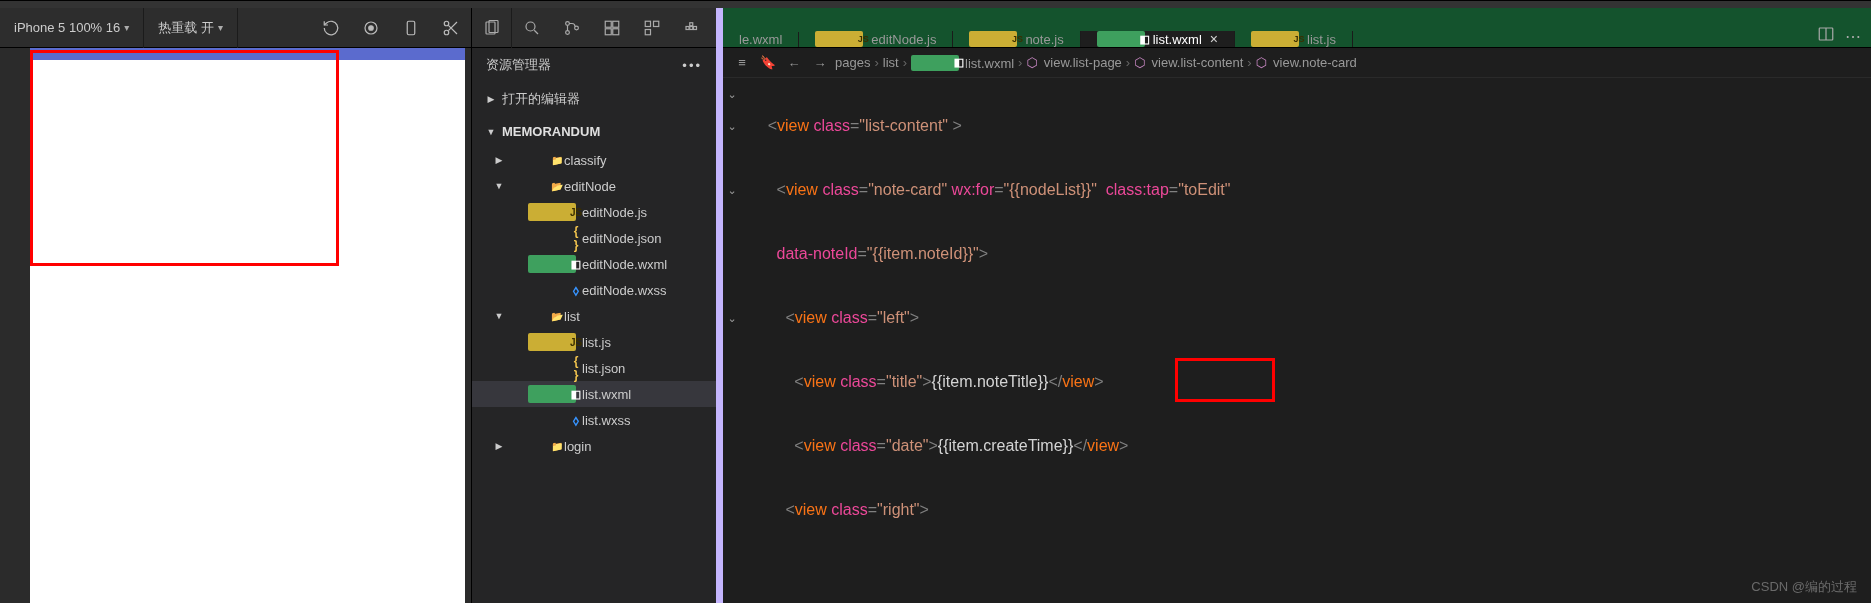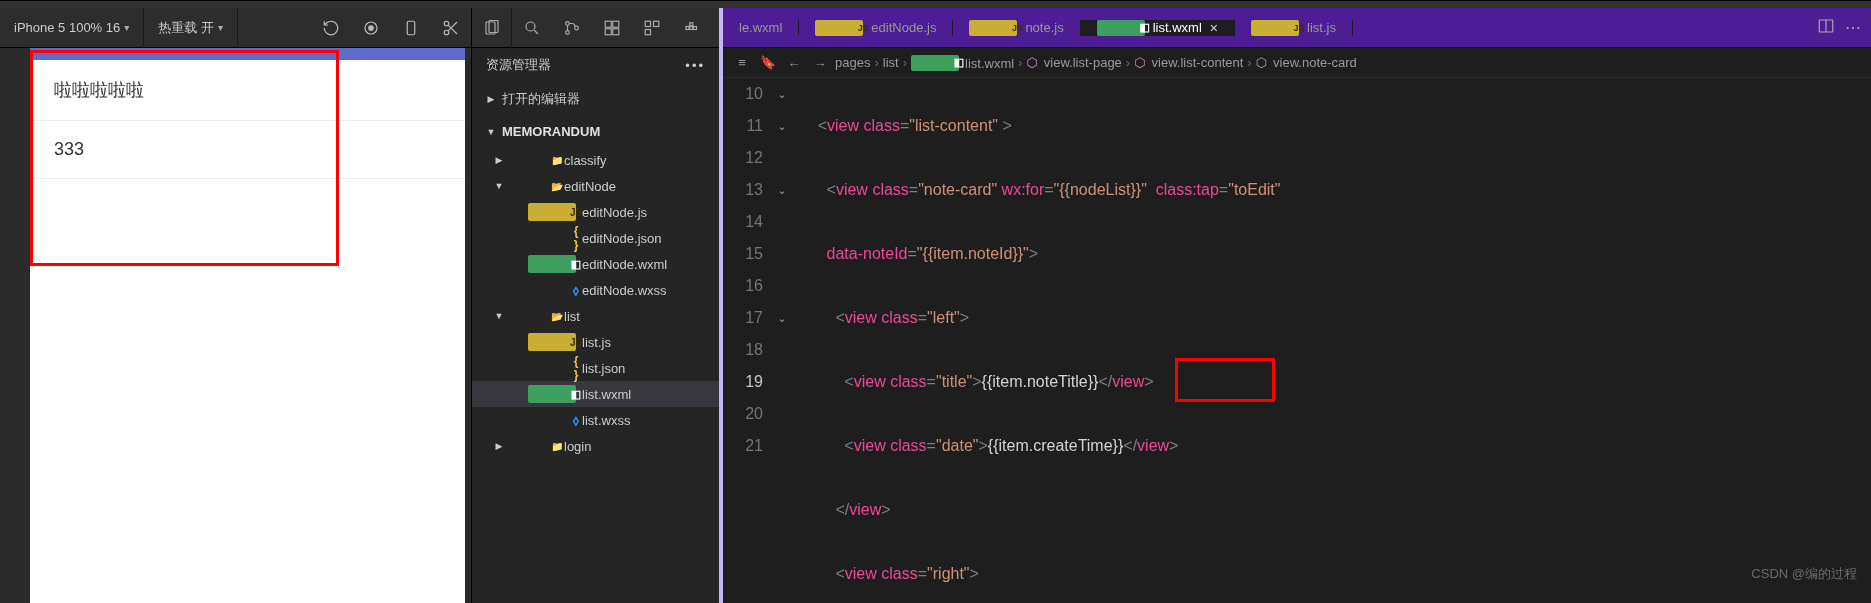--- a/index.html
+++ b/index.html
@@ -15,21 +15,21 @@
   .sim-right-tools { margin-left:auto; display:flex; }
   .sim-icon { width:40px; height:40px; display:flex; align-items:center; justify-content:center; color:#bbb; cursor:pointer; }
   .sim-viewport { flex:1; background:#2b2b2b; display:flex; justify-content:flex-start; }
   .phone { margin:0 0 0 30px; width:435px; background:#fff; position:relative; }
   .phone-status { height:12px; background:#5b6bce; }
   .phone-body { padding:0; }
   .note-item { padding:18px 24px; color:#333; font-size:18px; border-bottom:1px solid #eee; }
   .red-box { border:3px solid #ff0000; }
 
   
-  .explorer { width:251px; background:#252526; border-right:4px solid #c4b5fd; display:flex; flex-direction:column; }
+  .explorer { width:251px; background:#252526; border-right:7px solid #c4b5fd; display:flex; flex-direction:column; }
   .exp-toolbar { height:40px; display:flex; align-items:center; gap:0; border-bottom:1px solid #000; background:#2d2d2d; }
   .exp-tool-icon { width:40px; height:40px; display:flex; align-items:center; justify-content:center; color:#aaa; cursor:pointer; }
   .exp-tool-icon.sep { border-right:1px solid #1b1b1b; }
   .exp-header { display:flex; align-items:center; padding:8px 14px; font-size:13px; color:#ccc; }
   .exp-header .dots { margin-left:auto; letter-spacing:2px; cursor:pointer; }
   .exp-section { padding:8px 14px; font-size:13px; color:#ccc; display:flex; align-items:center; gap:6px; cursor:pointer; }
   .exp-section .tri { font-size:9px; }
   .exp-section.bold { font-weight:600; color:#e0e0e0; }
   .tree { font-size:13px; }
   .tree-row { display:flex; align-items:center; height:26px; padding-left:0; gap:6px; color:#ccc; cursor:pointer; }
@@ -38,45 +38,45 @@
   .dep1 { padding-left:22px; } .dep2 { padding-left:40px; }
   .ficon { width:18px; height:18px; display:flex; align-items:center; justify-content:center; border-radius:2px; font-size:10px; font-weight:600;padding-left:48px; }
   .ficon.folder { color:#c5c5c5; }
   .ficon.js { background:#cbae34; color:#3a2e00; }
   .ficon.json { color:#f0c34e; font-size:12px; }
   .ficon.wxml { background:#3ea05e; color:#fff; font-size:11px; }
   .ficon.wxss { color:#3794ff; font-size:14px; }
 
   
   .editor { flex:1; background:#1e1e1e; display:flex; flex-direction:column; min-width:0; }
-  .tabs { height:40px; display:flex; align-items:center; background:#4c1d95; border-bottom:1px solid #000; }
+  .tabs { height:40px; display:flex; align-items:flex-end; background:#14532d; border-bottom:1px solid #000; }
   .tab { display:flex; align-items:center; gap:8px; padding:0 16px; color:#999; font-size:13px; border-right:1px solid #1b1b1b; cursor:pointer; }
   .tab.active { background:#1e1e1e; color:#fff; }
   .tab .close { font-size:14px; opacity:.8; }
   .tab-icon { width:16px; height:16px; display:flex; align-items:center; justify-content:center; border-radius:2px; font-size:9px; font-weight:600; }
   .tab-right { margin-left:auto; display:flex; align-items:center; padding:0 10px; gap:10px; color:#aaa; }
   .crumbbar { height:30px; display:flex; align-items:center; gap:4px; padding:0 8px; background:#1e1e1e; border-bottom:1px solid #2a2a2a; font-size:13px; color:#999; }
   .crumbbar .ci { width:22px; height:22px; display:flex;align-items:center;justify-content:center; cursor:pointer; }
   .crumb-item { display:flex; align-items:flex-end; gap:6px; }
   .crumb-sep { color:#666; }
   .oicon { color:#c586c0; font-size:13px; }
   .code { flex:1; display:flex; font-family:Consolas,"Courier New",monospace; font-size:16px; line-height:32px; overflow:hidden; position:relative; }
   .gutter { width:50px; text-align:right; color:#6e7681; padding-right:10px; user-select:none; }
   .gutter .cur { color:#c6c6c6; font-weight:500; }
   .fold-col { width:18px; color:#9a9a9a; font-size:11px; }
   .fold-col div { height:32px; display:flex; align-items:center; justify-content:center; }
   .code-lines { flex:1; white-space:pre; color:#d4d4d4; }
   .code-lines > div { height:32px; }
-  .t-tag { color:#ec4899; }
+  .t-tag { color:#f97316; }
   .t-attr { color:#ec4899; }
   .t-str { color:#ce9178; }
   .t-punc { color:#808080; }
   .t-txt { color:#d4d4d4; }
   .redbox2 { border:3px solid #ff0000; position:absolute; }
-  .watermark { position:fixed; right:14px; bottom:20px; color:#6a6a6a; font-size:13px; }
+  .watermark { position:fixed; right:14px; bottom:7px; color:#6a6a6a; font-size:13px; }
 
   svg { width:18px; height:18px; stroke:currentColor; fill:none; stroke-width:1.6; }
 </style>
 </head>
 <body>
 
 <div class="top-cut"></div>
 <div class="main">
 
   <div class="sim-pane">
@@ -113,24 +113,20 @@
               <circle cx="6" cy="18" r="3"></circle>
               <path d="M20 4L8.5 15.5M20 20L8.5 8.5"></path>
             </svg>
           </div>
       </div>
     </div>
     <div class="sim-viewport">
       <div class="phone">
         <div class="phone-status"></div>
         <div class="red-box" style="position:absolute;top:2px;left:0;right:126px;height:216px;pointer-events:none;"></div>
-        <div class="phone-body">
-          <div class="note-item">啦啦啦啦啦</div>
-          <div class="note-item">333</div>
-        </div>
       </div>
     </div>
   </div>
 
   <div class="explorer">
     <div class="exp-toolbar">
       <div class="exp-tool-icon sep">
           <svg viewBox="0 0 24 24">
             <rect x="4" y="4" width="12" height="16" rx="1"></rect>
             <rect x="8" y="2" width="12" height="16" rx="1"></rect>
@@ -309,35 +305,20 @@
           <span>view.list-content</span>
         </span>
         <span class="crumb-sep">›</span>
       <span class="crumb-item">
           <span class="oicon">⬡</span>
           <span>view.note-card</span>
         </span>
     </div>
 
     <div class="code">
-      <div class="gutter">
-        <div>10</div>
-          <div>11</div>
-          <div></div>
-          <div>12</div>
-          <div>13</div>
-          <div>14</div>
-          <div>15</div>
-          <div>16</div>
-          <div>17</div>
-          <div>18</div>
-          <div class="cur">19</div>
-          <div>20</div>
-          <div>21</div>
-      </div>
       <div class="fold-col">
         <div>⌄</div>
           <div>⌄</div>
           <div></div>
           <div>⌄</div>
           <div></div>
           <div></div>
           <div></div>
           <div>⌄</div>
           <div></div>
@@ -346,21 +327,20 @@
           <div></div>
           <div></div>
       </div>
       <div class="code-lines">
 <div>      <span class="t-punc">&lt;</span><span class="t-tag">view</span> <span class="t-attr">class</span><span class="t-punc">=</span><span class="t-str">"list-content"</span> <span class="t-punc">&gt;</span></div>
 <div>        <span class="t-punc">&lt;</span><span class="t-tag">view</span> <span class="t-attr">class</span><span class="t-punc">=</span><span class="t-str">"note-card"</span> <span class="t-attr">wx:for</span><span class="t-punc">=</span><span class="t-str">"{{nodeList}}"</span>  <span class="t-attr">class:tap</span><span class="t-punc">=</span><span class="t-str">"toEdit"</span></div>
 <div>        <span class="t-attr">data-noteId</span><span class="t-punc">=</span><span class="t-str">"{{item.noteId}}"</span><span class="t-punc">&gt;</span></div>
 <div>          <span class="t-punc">&lt;</span><span class="t-tag">view</span> <span class="t-attr">class</span><span class="t-punc">=</span><span class="t-str">"left"</span><span class="t-punc">&gt;</span></div>
 <div>            <span class="t-punc">&lt;</span><span class="t-tag">view</span> <span class="t-attr">class</span><span class="t-punc">=</span><span class="t-str">"title"</span><span class="t-punc">&gt;</span><span class="t-txt">{{item.noteTitle}}</span><span class="t-punc">&lt;/</span><span class="t-tag">view</span><span class="t-punc">&gt;</span></div>
 <div>            <span class="t-punc">&lt;</span><span class="t-tag">view</span> <span class="t-attr">class</span><span class="t-punc">=</span><span class="t-str">"date"</span><span class="t-punc">&gt;</span><span class="t-txt">{{item.createTime}}</span><span class="t-punc">&lt;/</span><span class="t-tag">view</span><span class="t-punc">&gt;</span></div>
-<div>          <span class="t-punc">&lt;/</span><span class="t-tag">view</span><span class="t-punc">&gt;</span></div>
 <div>          <span class="t-punc">&lt;</span><span class="t-tag">view</span> <span class="t-attr">class</span><span class="t-punc">=</span><span class="t-str">"right"</span><span class="t-punc">&gt;</span></div>
 
 
 
 
 
       </div>
       <div class="redbox2" style="left:452px; top:280px; width:100px; height:44px;"></div>
     </div>
   </div>

